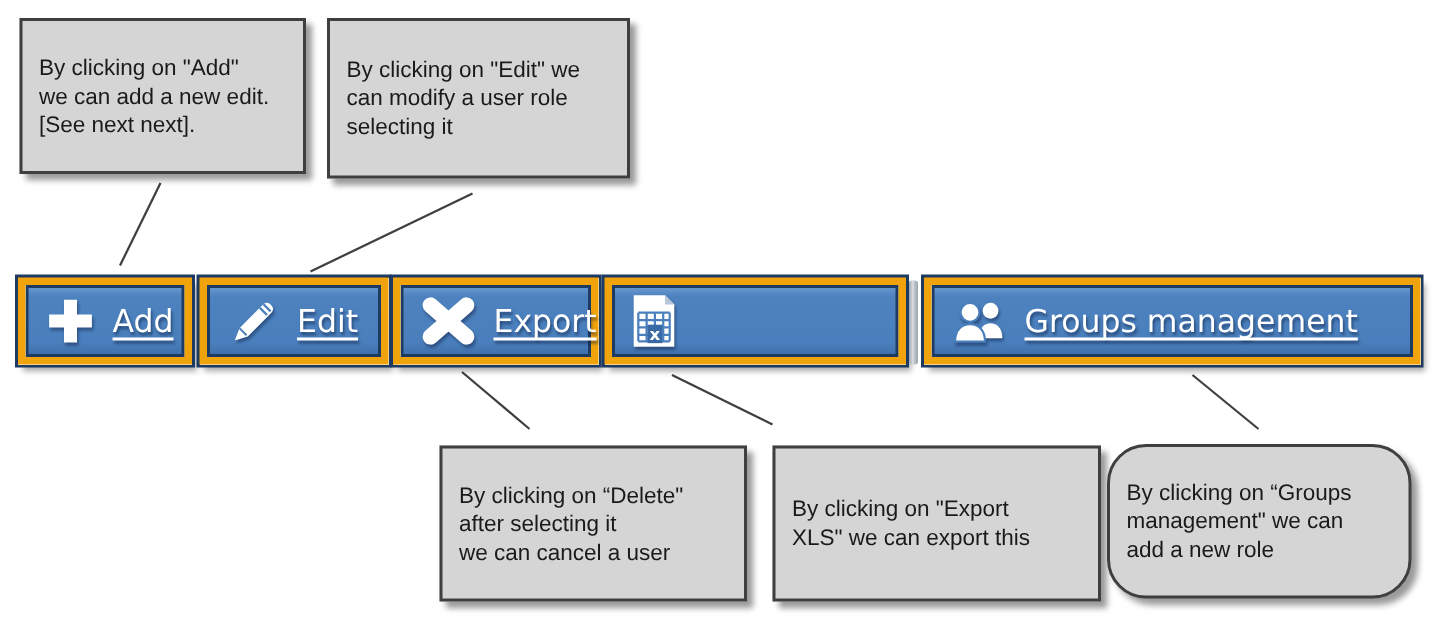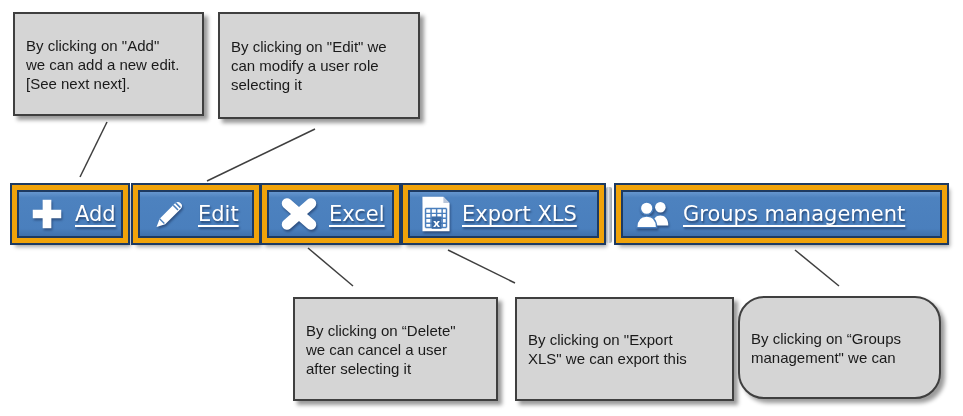--- a/index.html
+++ b/index.html
@@ -97,37 +97,36 @@
     </span>
     <span class="label">Edit</span>
   </div>
 
   <div class="btn b-delete">
     <span class="icon">
       <svg width="40" height="36" viewBox="0 0 26 24">
           <path d="M5 5 L21 19 M21 5 L5 19" stroke="#ffffff" stroke-width="7" stroke-linecap="round" fill="none"></path>
         </svg>
     </span>
-    <span class="label">Excel</span>
+    <span class="label">Export</span>
   </div>
 
   <div class="btn b-export">
     <span class="icon">
       <svg width="32" height="38" viewBox="0 0 26 30">
         <path fill="#ffffff" d="M2 1h17l5 5v23H2z"></path>
         <path fill="#b9c6da" d="M19 1l5 5h-5z"></path>
         <g stroke="#4a7fbd" stroke-width="1.2" fill="none">
           <path d="M4.5 10.5h17M4.5 14.5h17M4.5 18.5h17M4.5 22.5h17M4.5 26h17"></path>
           <path d="M4.5 10.5v15.5M9 10.5v15.5M13.5 10.5v15.5M18 10.5v15.5M21.5 10.5v15.5"></path>
         </g>
         <rect x="9.5" y="17" width="8" height="10" fill="#3a6aa5"></rect>
         <text x="13.5" y="25.5" font-family="DejaVu Sans, sans-serif" font-size="9" font-weight="bold" fill="#ffffff" text-anchor="middle">x</text>
       </svg>
     </span>
-    <span class="label">Export XLS</span>
   </div>
 
   <div class="toolbar-separator"></div>
 
   <div class="btn b-groups">
     <span class="icon">
       <svg width="40" height="34" viewBox="0 0 38 30">
         <g fill="#ffffff">
           <circle cx="26" cy="8.5" r="5"></circle>
           <path d="M18.5 26c0-6.5 3.5-9.5 7.5-9.5s7.5 3 7.5 9.5z"></path>
@@ -136,27 +135,28 @@
           <circle cx="13" cy="9.5" r="6"></circle>
           <path d="M3.5 28c0-7.5 4.2-11 9.5-11s9.5 3.5 9.5 11z"></path>
         </g>
       </svg>
     </span>
     <span class="label">Groups management</span>
   </div>
 
   <div class="callout co-delete">
     <div class="line">By clicking on “Delete"</div>
+    <div class="line">after selecting it</div>
     <div class="line">we can cancel a user</div>
-    <div class="line">after selecting it</div>
   </div>
 
   <div class="callout co-export">
     <div class="line">By clicking on "Export</div>
     <div class="line">XLS" we can export this</div>
   </div>
 
   <div class="callout co-groups">
     <div class="line">By clicking on “Groups</div>
     <div class="line">management" we can</div>
+    <div class="line">add a new role</div>
   </div>
 
 </div>
 
 </body></html>

